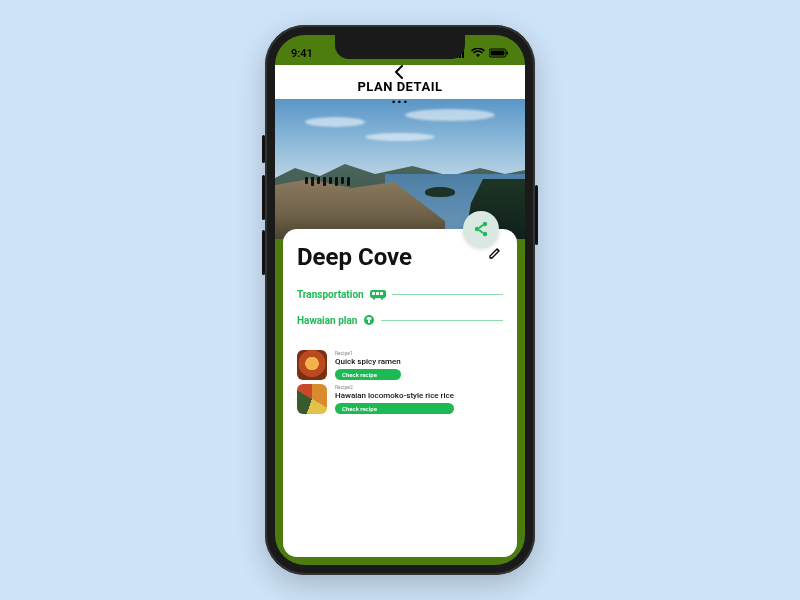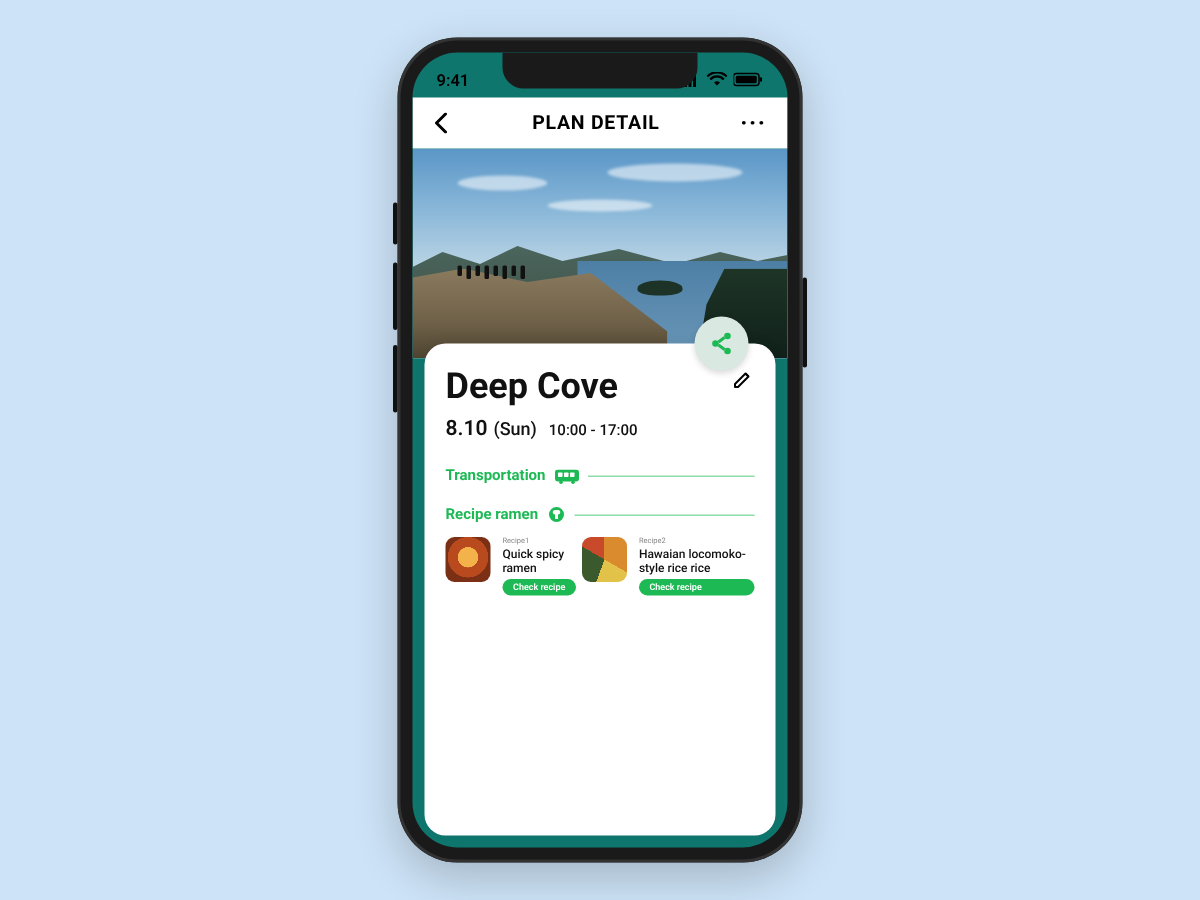--- a/index.html
+++ b/index.html
@@ -18,21 +18,21 @@
     position: relative;
     box-shadow: 0 10px 30px rgba(0,0,0,.2), inset 0 0 0 2px #333;
   }
   .side-btn { position:absolute; background:#111; border-radius:2px; }
   .side-btn.left1 { left:-3px; top:110px; width:3px; height:28px; }
   .side-btn.left2 { left:-3px; top:150px; width:3px; height:45px; }
   .side-btn.left3 { left:-3px; top:205px; width:3px; height:45px; }
   .side-btn.right1 { right:-3px; top:160px; width:3px; height:60px; }
   .screen {
     width: 100%; height: 100%;
-    background: #0f766e;
+    background: #4d7c0f;
     border-radius: 30px;
     overflow: hidden;
     position: relative;
   }
   .notch {
     position: absolute; top: 0; left: 50%; transform: translateX(-50%);
     width: 130px; height: 24px; background: #1a1a1a;
     border-bottom-left-radius: 14px; border-bottom-right-radius: 14px;
     z-index: 50;
   }
@@ -40,21 +40,21 @@
     position: absolute; top: 0; left: 0; right: 0; height: 30px;
     display: flex; justify-content: space-between; align-items: center;
     padding: 6px 16px 0; font-size: 11px; font-weight: 600; color:#000;
     z-index: 40;
   }
   .status-right { display:flex; gap:4px; align-items:center; }
   .signal svg, .wifi svg, .batt svg { display:block; }
   .header {
     position: absolute; top: 30px; left: 0; right: 0; height: 34px;
     display: flex; align-items: center; justify-content: space-between;
-    padding: 0 14px; background:#fff; z-index: 30;
+    padding: 0 14px; background:#fff; z-index: 30; flex-direction: column;
   }
   .back svg { display:block; }
   .header-title { font-size: 13px; font-weight: 700; letter-spacing: .5px; }
   .more { font-size: 16px; font-weight:700; letter-spacing:1px; line-height:1; }
   .hero {
     position: absolute; top: 64px; left: 0; right: 0; height: 140px;
     overflow: hidden;
   }
   .hero .sky {
     position:absolute; inset:0;
@@ -134,21 +134,21 @@
       radial-gradient(circle at 30% 30%, #cde8c8 0 25%, transparent 26%),
       radial-gradient(circle at 70% 65%, #cde8c8 0 22%, transparent 23%),
       #f3efe2;
     border:1px solid #eee;
   }
   .pill {
     display:inline-block; background:#1db954; color:#fff;
     font-size:6px; font-weight:600; padding:2px 7px; border-radius:8px;
     margin-top:3px; white-space:nowrap;
   }
-  .recipe-list { margin-top:9px; display:flex; flex-direction:row; gap:4px; }
+  .recipe-list { margin-top:24px; display:flex; flex-direction:column; gap:4px; }
   .recipe-item { display:flex; gap:8px; align-items:flex-start; }
   .r-thumb { width:30px; height:30px; border-radius:6px; flex:none; }
   .r-thumb.r1 { background: radial-gradient(circle at 50% 45%, #f4b24a 0 30%, #b84a1e 31% 60%, #7b2f14 61% 100%); }
   .r-thumb.r2 { background: conic-gradient(#d98b2e 0 120deg, #e3c24a 120deg 200deg, #3a5a2e 200deg 300deg, #c84a2a 300deg 360deg); }
   .r-thumb.r3 { background: radial-gradient(circle at 55% 45%, #d8b24a 0 25%, #6b3b1a 26% 70%, #2a1a0e 71% 100%); }
   .r-meta { display:flex; flex-direction:column; }
   .r-tag { font-size:5px; color:#888; }
   .r-name { font-size:8px; color:#111; font-weight:500; margin-top:1px; }
   .r-pill { margin-top:3px; }
 </style>
@@ -237,25 +237,20 @@
 
       <div class="title-row">
         <div class="plan-title">Deep Cove</div>
         <span class="edit-ico">
           <svg width="16" height="16" viewBox="0 0 16 16">
               <path d="M3 11 L3 13 L5 13 L12 6 L10 4 Z" fill="none" stroke="#000" stroke-width="1.3" stroke-linejoin="round"></path>
               <path d="M10 4 L12 6" stroke="#000" stroke-width="1.3"></path>
               <rect x="2" y="2" width="12" height="12" rx="1.5" fill="none" stroke="#000" stroke-width="1.3" stroke-dasharray="0" opacity="0"></rect>
             </svg>
         </span>
-      </div>
-      <div class="date-row">
-        <span class="date-main">8.10</span>
-        <span class="date-day">(Sun)</span>
-        <span class="date-time">10:00 - 17:00</span>
       </div>
 
       <div class="section">
         <div class="sec-head">
           <span class="sec-title">Transportation</span>
           <span class="sec-ico">
             <svg width="16" height="10" viewBox="0 0 16 10">
                 <rect x="0" y="0" width="16" height="8" rx="2" fill="#1db954"></rect>
                 <rect x="2" y="2" width="3" height="3" rx="0.5" fill="#fff"></rect>
                 <rect x="6" y="2" width="3" height="3" rx="0.5" fill="#fff"></rect>
@@ -263,21 +258,21 @@
                 <circle cx="4" cy="8.5" r="1.2" fill="#1db954"></circle>
                 <circle cx="12" cy="8.5" r="1.2" fill="#1db954"></circle>
               </svg>
           </span>
           <span class="sec-line"></span>
         </div>
       </div>
 
       <div class="section" style="margin-top:14px;">
         <div class="sec-head">
-          <span class="sec-title">Recipe ramen</span>
+          <span class="sec-title">Hawaian plan</span>
           <span class="sec-ico">
             <svg width="12" height="12" viewBox="0 0 12 12">
                 <circle cx="6" cy="6" r="5" fill="#1db954"></circle>
                 <path d="M5 3 C3 3 3 6 5 6 L5 9 L7 9 L7 6 C9 6 9 3 7 3" fill="#fff"></path>
               </svg>
           </span>
           <span class="sec-line"></span>
         </div>
         <div class="recipe-list">
           <div class="recipe-item">

